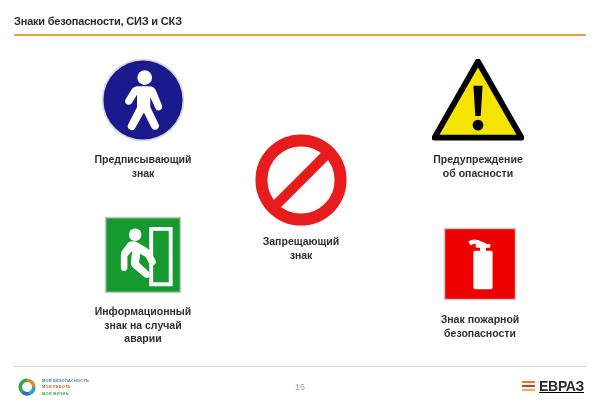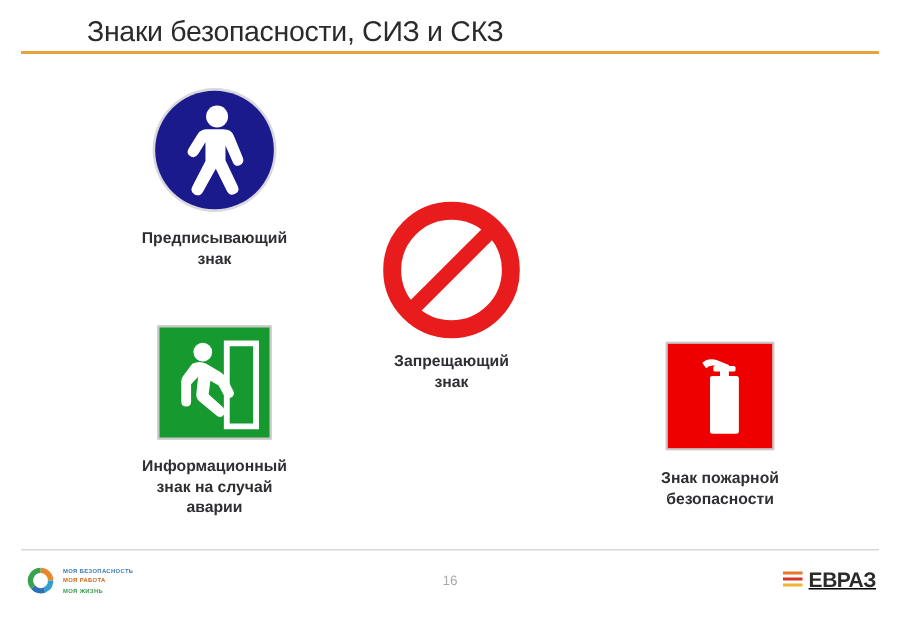--- a/index.html
+++ b/index.html
@@ -24,27 +24,26 @@
   }
 
   
   .title-block {
     position: absolute;
     left: 14px;
     top: 12px;
     width: 572px;
   }
   .slide-title {
-    font-size: 19px;
-    font-weight: normal;
+    font-size: 11px;
+    font-weight: bold;
     color: #2b2b2b;
     letter-spacing: -0.2px;
     line-height: 19px;
     white-space: nowrap;
-    margin-left: 44px;
   }
   .title-rule {
     margin-top: 3px;
     width: 572px;
     height: 1.5px;
     background: #e8a33d;
   }
 
   
   .signs {
@@ -181,20 +180,35 @@
           <g fill="#ffffff">
             <circle cx="52" cy="24" r="8.5"></circle>
             <path d="M44 34 L57 34 Q63 34 65 39 L72 56 Q73.5 60 69.5 61.8 Q66 63.4 64.3 59.6 L58.5 46.5 L58.5 58 L68 78 Q70 82.4 65.6 84.2 Q61.6 85.8 59.6 81.8 L51 64.5 L41 82.5 Q38.7 86.6 34.6 84.4 Q30.7 82.2 33 78 L43 58.5 L43 44 L37.5 53 Q35 57 31.3 54.8 Q27.7 52.6 30 48.8 L37 37.5 Q39.5 34 44 34 Z"></path>
           </g>
         </svg>
       </div>
       <div class="sign-caption">Предписывающий
 знак</div>
     </div>
 
+    <div class="sign-cell cell-warning">
+      <div class="sign-art">
+        <svg width="92" height="82" viewBox="0 0 110 98" aria-hidden="true">
+          <path d="M55 3 L107 94 L3 94 Z" fill="#f5e400"></path>
+          <path d="M55 3 L107 94 L3 94 Z" fill="none" stroke="#000000" stroke-width="7" stroke-linejoin="round"></path>
+          <path d="M55 16 L98 89 L12 89 Z" fill="none" stroke="#f5e400" stroke-width="3" stroke-linejoin="round" opacity="0"></path>
+          <g fill="#000000">
+            <path d="M49.5 32 L60.5 32 L58.2 68 L51.8 68 Z"></path>
+            <circle cx="55" cy="79" r="6.4"></circle>
+          </g>
+        </svg>
+      </div>
+      <div class="sign-caption">Предупреждение
+об опасности</div>
+    </div>
 
     <div class="sign-cell cell-prohibition">
       <div class="sign-art">
         <svg width="92" height="92" viewBox="0 0 100 100" aria-hidden="true">
           <circle cx="50" cy="50" r="43" fill="none" stroke="#e81c1c" stroke-width="13"></circle>
           <rect x="44.5" y="6" width="11" height="88" rx="0" fill="#e81c1c" transform="rotate(45 50 50)"></rect>
         </svg>
       </div>
       <div class="sign-caption">Запрещающий
 знак</div>

